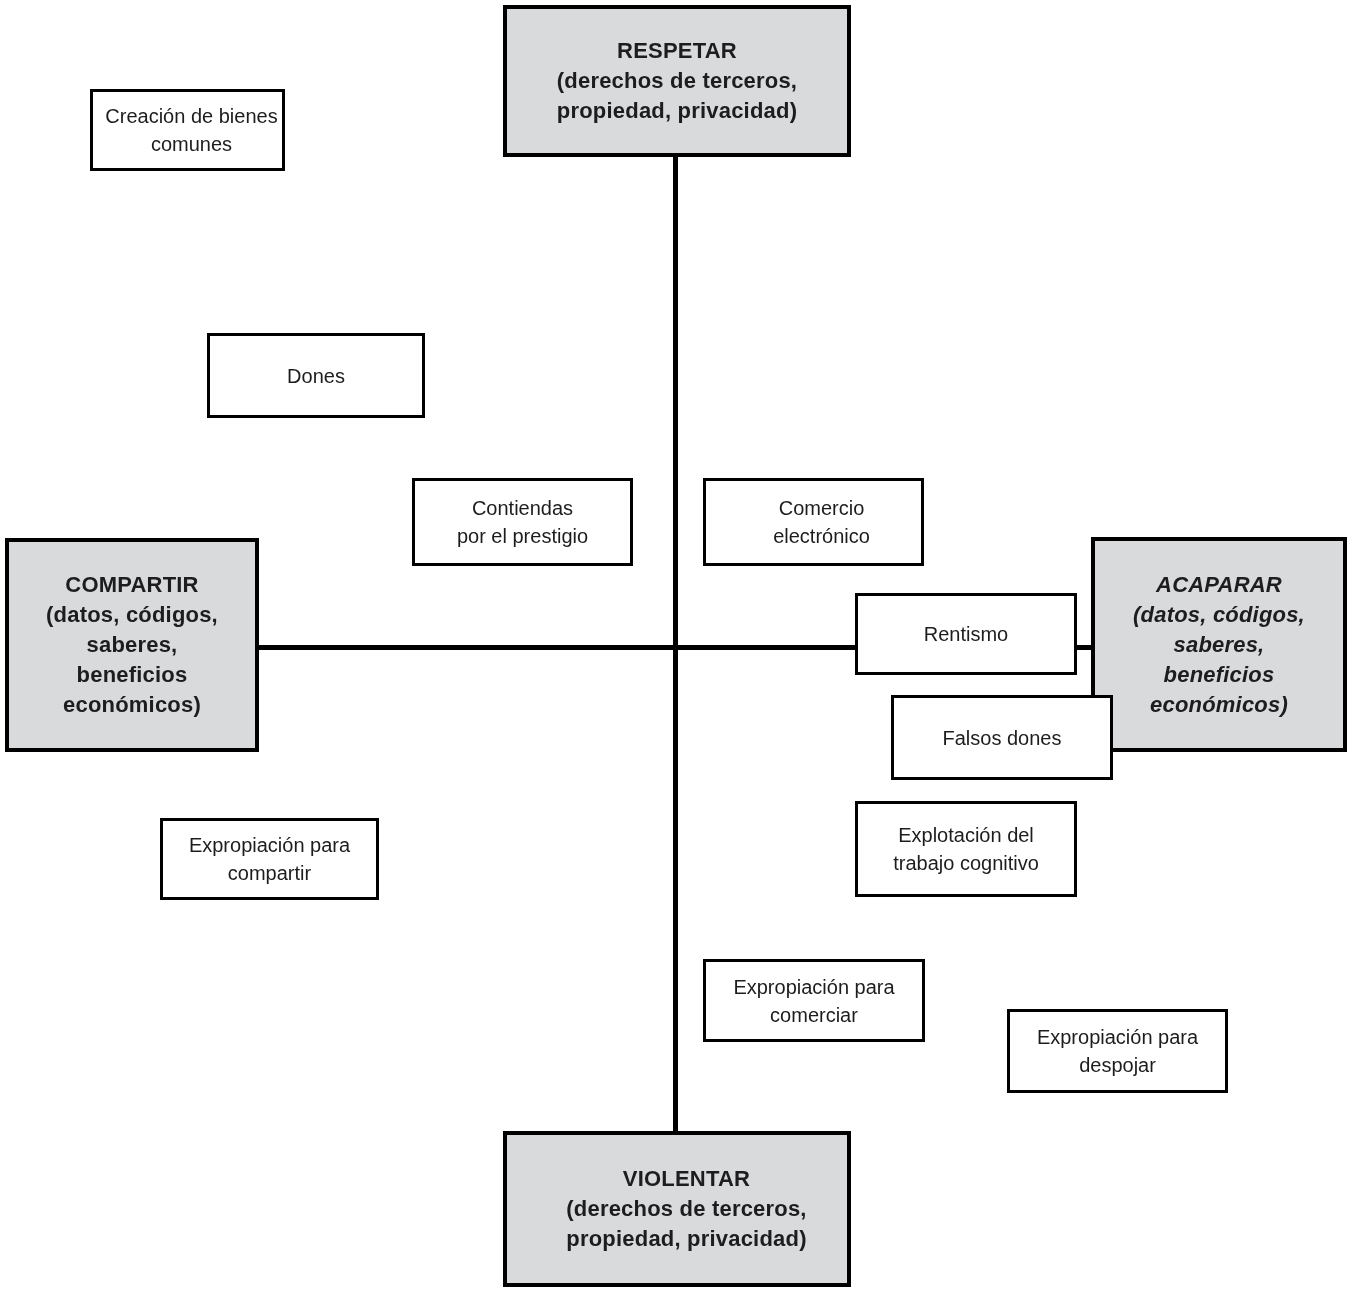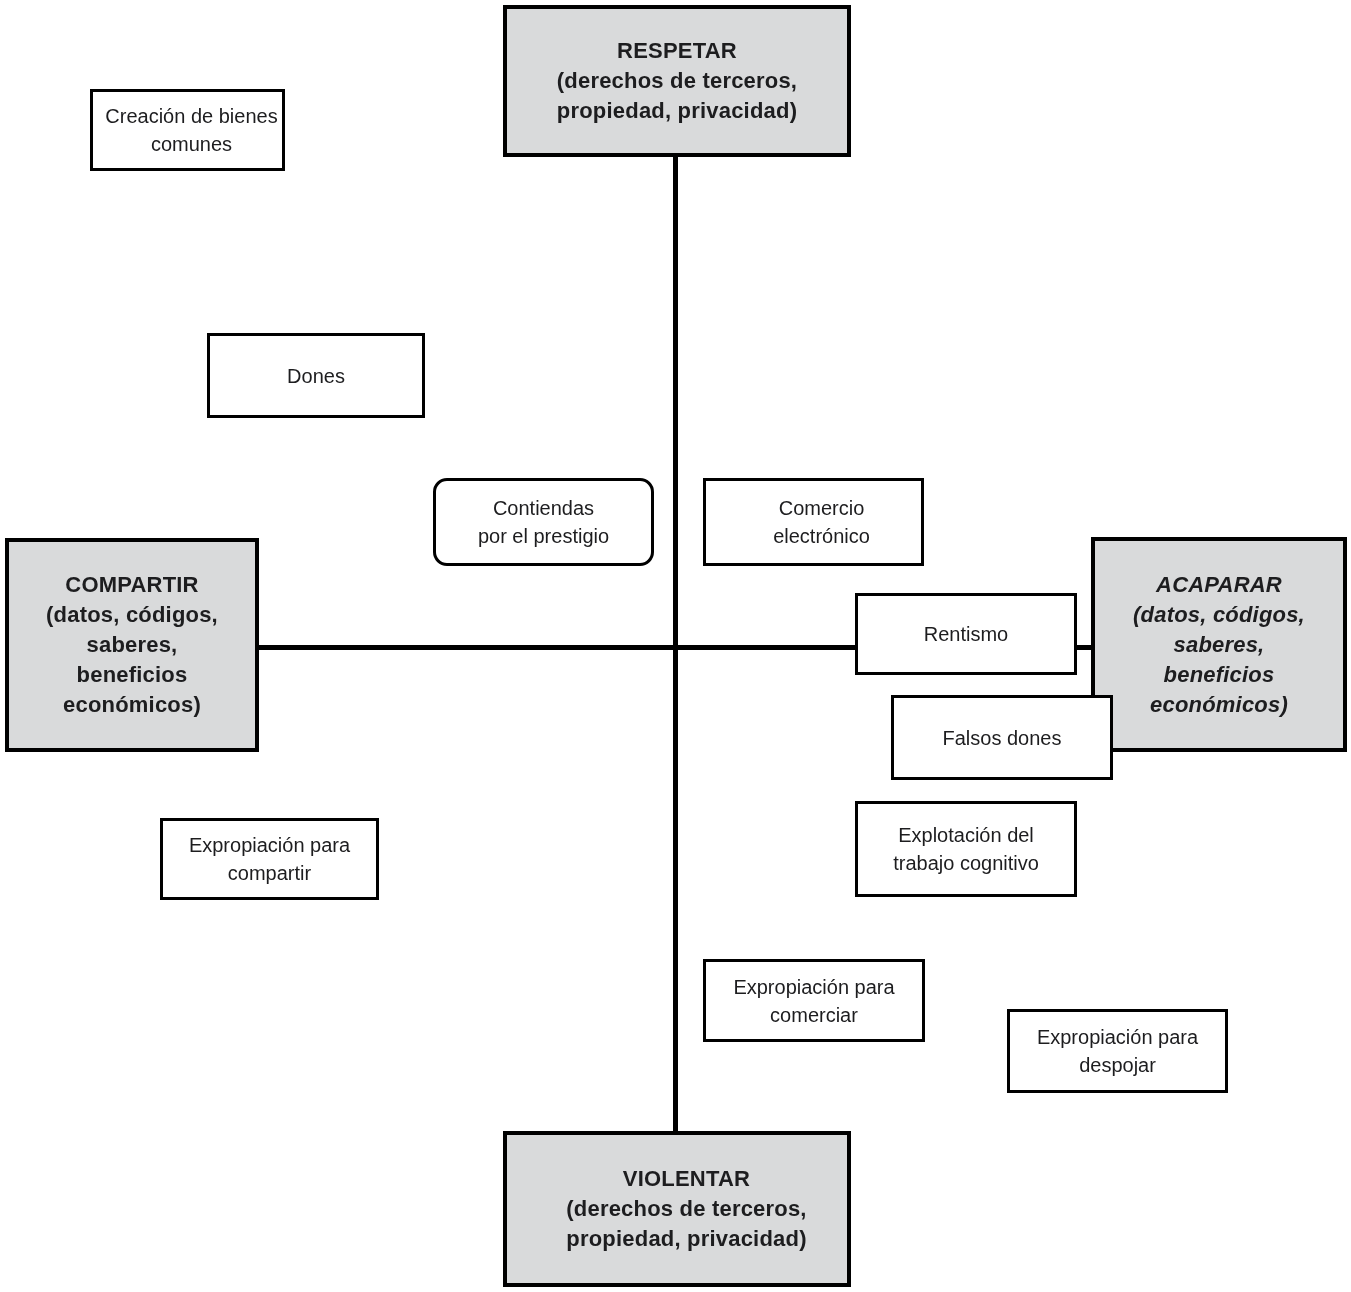--- a/index.html
+++ b/index.html
@@ -72,21 +72,21 @@
   </div>
 
   <div class="box white" style="left:90px; top:89px; width:195px; height:82px;padding-left:8px;">
     <div class="box-text">Creación de bienes<br>comunes</div>
   </div>
 
   <div class="box white" style="left:207px; top:285px; width:218px; height:85px;margin-top:48px;">
     <div class="box-text">Dones</div>
   </div>
 
-  <div class="box white" style="left:433px; top:478px; width:221px; height:88px;border-radius:14px;">
+  <div class="box white" style="left:412px; top:478px; width:221px; height:88px;">
     <div class="box-text">Contiendas<br>por el prestigio</div>
   </div>
 
   <div class="box white" style="left:703px; top:478px; width:221px; height:88px;padding-left:16px;">
     <div class="box-text">Comercio<br>electrónico</div>
   </div>
 
   <div class="box white" style="left:855px; top:593px; width:222px; height:82px;">
     <div class="box-text">Rentismo</div>
   </div>

